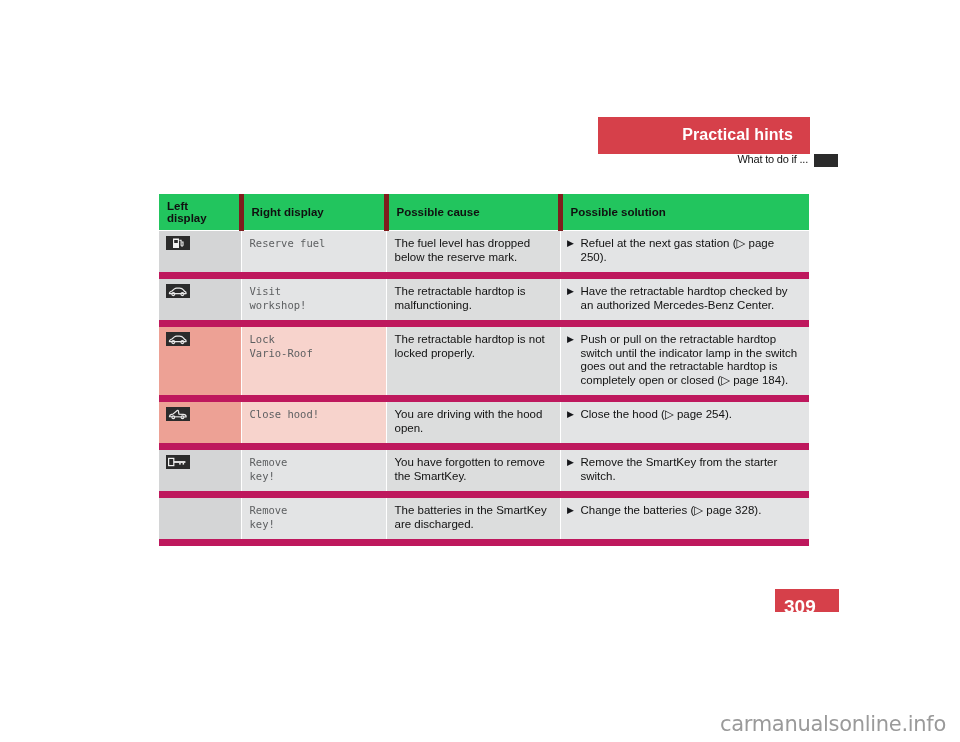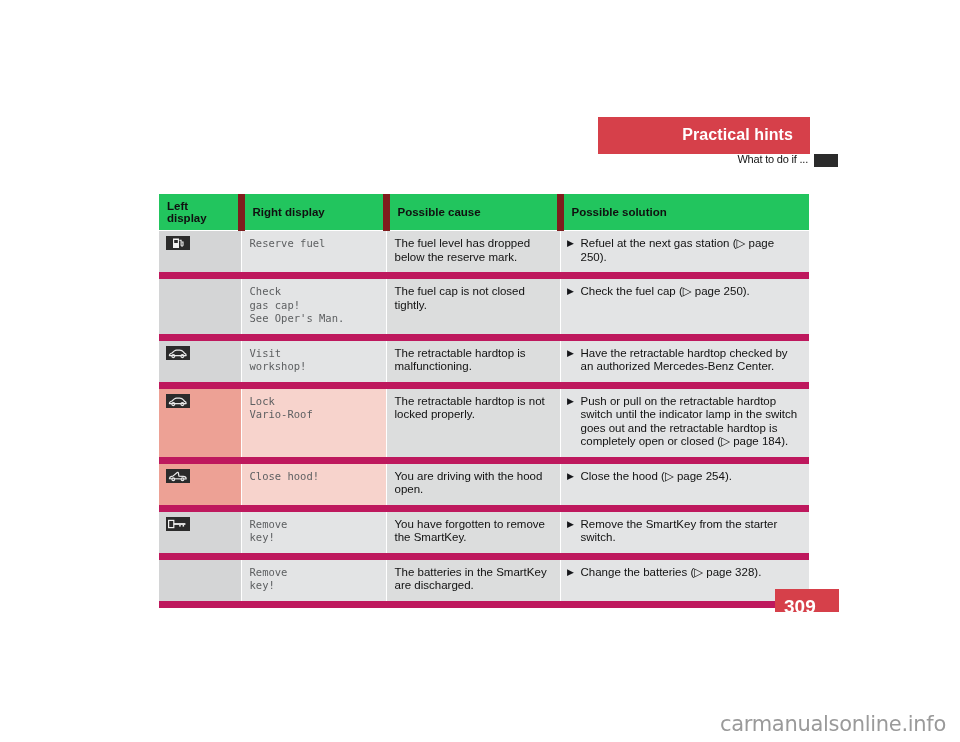--- a/index.html
+++ b/index.html
@@ -81,21 +81,21 @@
     font-size: 11.5px;
     font-weight: bold;
     text-align: left;
     padding: 6px 8px 6px 8px;
     vertical-align: middle;
     border-bottom: 1px solid #ffffff;
   }
   #hints-table th.h2,
   #hints-table th.h3,
   #hints-table th.h4 {
-    border-left: 7px solid #7f1d1d;
+    border-left: 5px solid #7f1d1d;
   }
 
   #hints-table td {
     vertical-align: top;
     padding: 6px 8px 8px 8px;
     font-size: 11.5px;
     line-height: 13.5px;
     color: #111111;
     border-bottom: 7px solid #be185d;
     border-left: 1px solid #ffffff;
@@ -229,35 +229,20 @@
           <span class="cause-text">The fuel level has dropped below the reserve mark.</span>
         </td>
         <td class="t-gray-light solution-cell">
           <div class="sol-wrap">
             <span class="sol-arrow">▶</span>
             <span class="sol-text">Refuel at the next gas station (▷ page 250).</span>
           </div>
         </td>
       </tr>
       <tr>
-        <td class="col-left t-gray-dark"></td>
-        <td class="t-gray-light"><span class="disp-text">Check
-gas cap!
-See Oper's Man.</span></td>
-        <td class="t-gray-mid">
-          <span class="cause-text">The fuel cap is not closed tightly.</span>
-        </td>
-        <td class="t-gray-light solution-cell">
-          <div class="sol-wrap">
-            <span class="sol-arrow">▶</span>
-            <span class="sol-text">Check the fuel cap (▷ page 250).</span>
-          </div>
-        </td>
-      </tr>
-      <tr>
         <td class="col-left t-gray-dark"><span class="disp-icon"><svg width="24" height="14" viewBox="0 0 24 14">
               <path d="M3.4 9.6 c0-1.5 1.2-2.3 2.6-2.6 l2.4-2.1 c0.6-0.5 1.4-0.8 2.2-0.8 h3.1 c1.5 0 2.9 0.7 3.8 1.9 l1.1 1.3 c0.9 0.2 1.5 0.9 1.5 1.8 v0.5 z" fill="none" stroke="#e9e9e9" stroke-width="1.2" stroke-linejoin="round"></path>
               <circle cx="7.3" cy="10.1" r="1.5" fill="none" stroke="#e9e9e9" stroke-width="1.1"></circle>
               <circle cx="16.4" cy="10.1" r="1.5" fill="none" stroke="#e9e9e9" stroke-width="1.1"></circle>
             </svg></span></td>
         <td class="t-gray-light"><span class="disp-text">Visit
 workshop!</span></td>
         <td class="t-gray-mid">
           <span class="cause-text">The retractable hardtop is malfunctioning.</span>
         </td>

